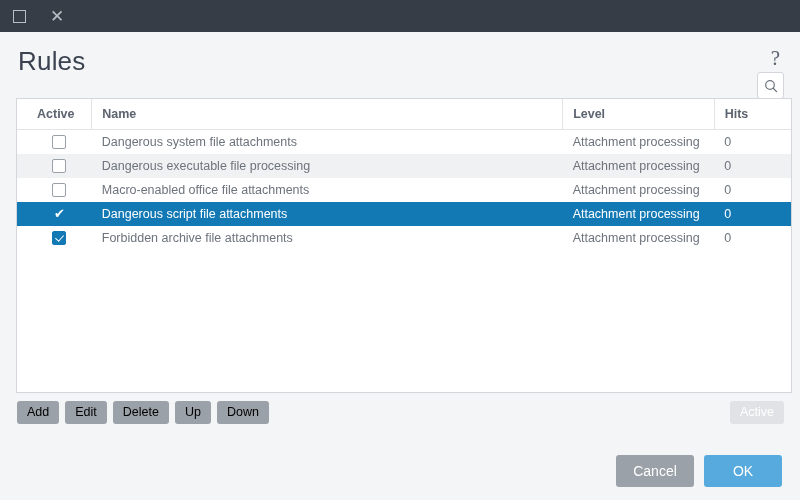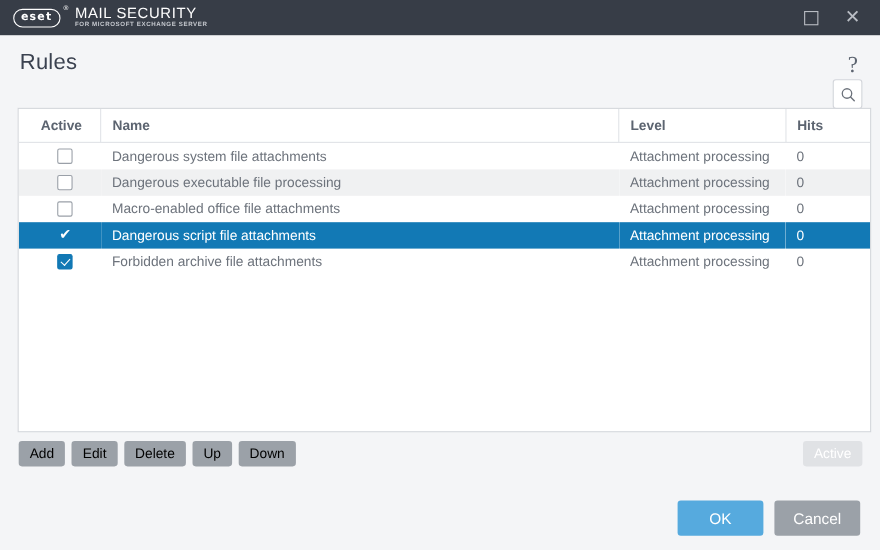--- a/index.html
+++ b/index.html
@@ -104,21 +104,21 @@
   }
 
   
   .page-head {
     display: flex;
     align-items: flex-start;
     justify-content: space-between;
     padding: 14px 20px 0 18px;
   }
   .page-title {
-    font-size: 20px;
+    font-size: 26px;
     color: #3b4250;
     font-weight: 400;
     letter-spacing: 0.2px;
   }
   .help-icon {
     font-size: 21px;
     color: #5c6470;
     cursor: default;
     line-height: 1;
     padding-top: 2px;
@@ -295,30 +295,20 @@
     font-family: "Liberation Sans", sans-serif;
     cursor: default;
   }
   .btn-ok { background: #56aade; }
   .btn-cancel { background: #9ba1a8; }
 </style>
 </head>
 <body>
 
 <div class="titlebar">
-  <div class="brand">
-    <div class="eset-logo">
-      <span>eset</span>
-    </div>
-    <div class="tm">®</div>
-    <div class="prod-names">
-      <div class="prod-main">MAIL SECURITY</div>
-      <div class="prod-sub">FOR MICROSOFT EXCHANGE SERVER</div>
-    </div>
-  </div>
   <div class="win-buttons">
     <div class="win-btn">
       <div class="maximize-glyph"></div>
     </div>
     <div class="win-btn">
       <div class="close-glyph">✕</div>
     </div>
   </div>
 </div>
 
@@ -392,15 +382,15 @@
   <button class="btn">Edit</button>
   <button class="btn">Delete</button>
   <button class="btn">Up</button>
   <button class="btn">Down</button>
 </div>
 <div class="reset-wrap">
   <button class="btn disabled">Active</button>
 </div>
 
 <div class="footer">
+  <button class="btn-footer btn-cancel">Cancel</button>
   <button class="btn-footer btn-ok">OK</button>
-  <button class="btn-footer btn-cancel">Cancel</button>
 </div>
 
 </body></html>

